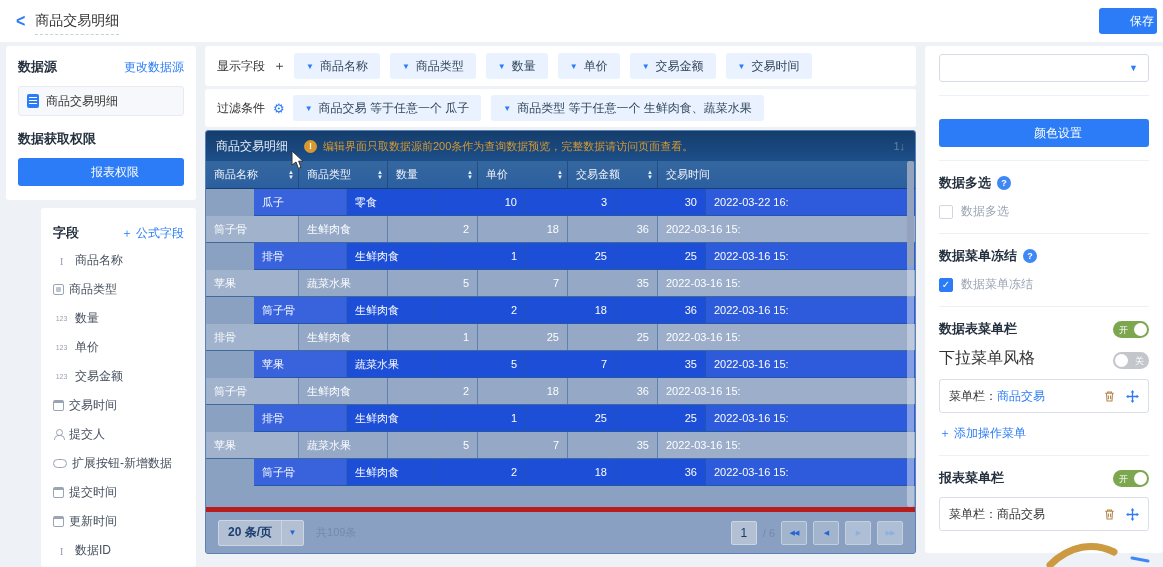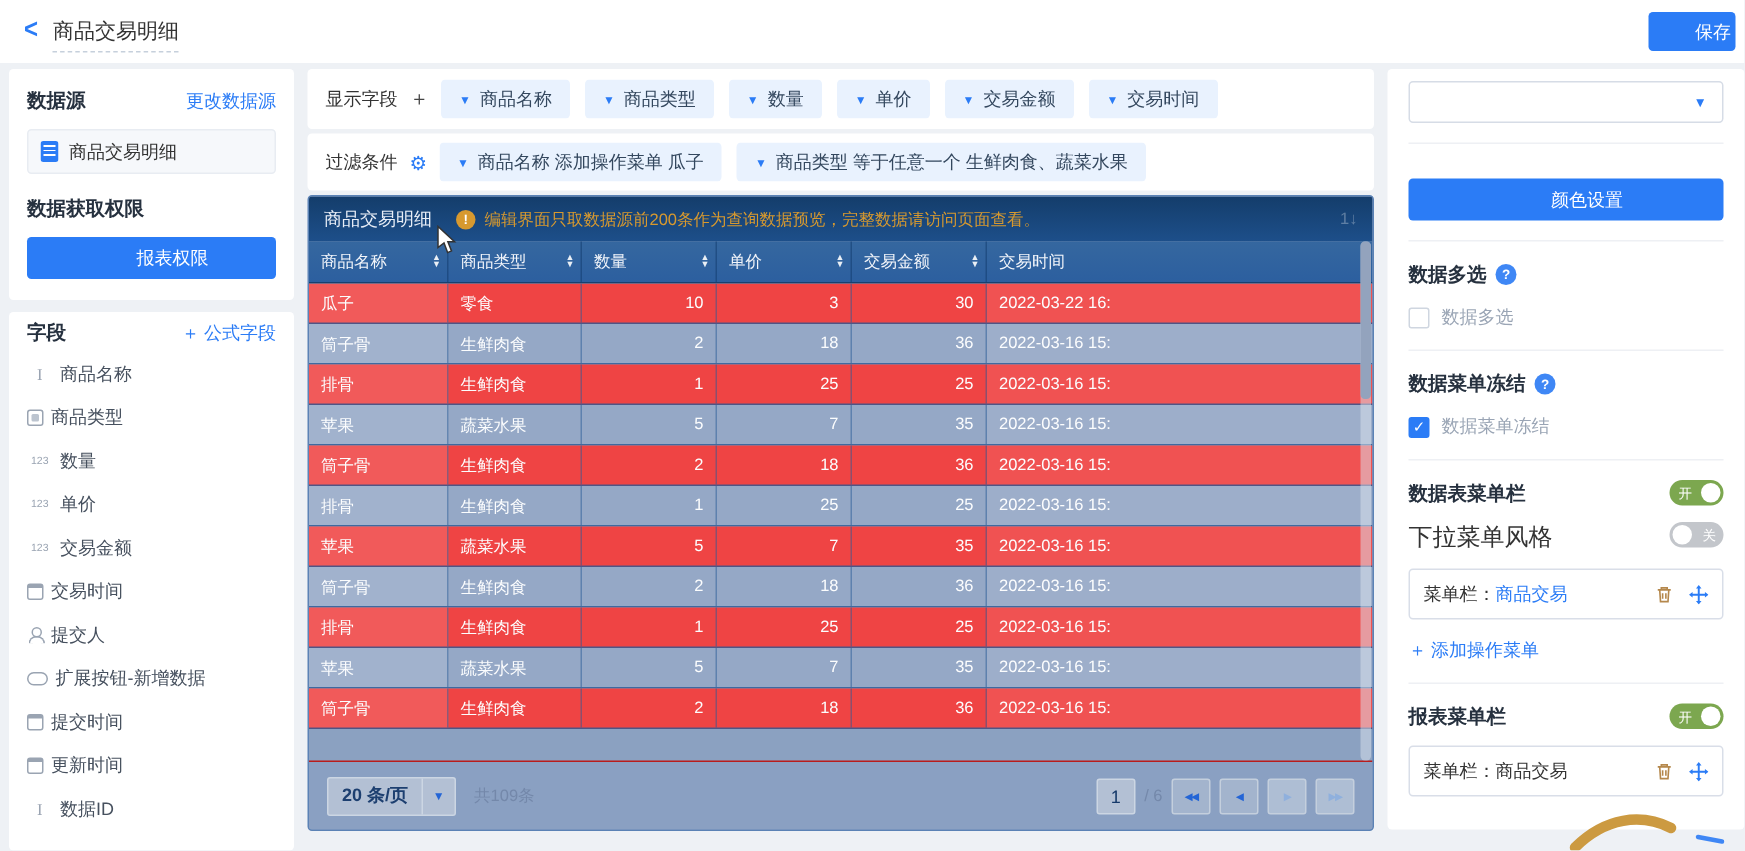--- a/index.html
+++ b/index.html
@@ -12,21 +12,21 @@
   .page-title { font-size:14px; color:#333; font-weight:normal; border-bottom:1px dashed #c6d0dc; padding-bottom:4px; margin-top:4px; }
   .btn { border:none; border-radius:3px; cursor:pointer; font-family:inherit;padding-left:28px; }
   .btn-primary { background:#2b7cf6; color:#fff; font-size:12px; }
   .save { position:absolute; right:6px; top:8px; width:58px; height:26px; }
 
   
   .main { display:flex; align-items:flex-start; padding:4px 0 0 6px; gap:9px; }
   .leftcol { width:190px; display:flex; flex-direction:column; gap:8px; }
   .card { background:#fff; border-radius:3px; }
   .lp-card1 { padding:12px 12px 14px; }
-  .lp-card2 { padding:5px 12px; height:359px; overflow:hidden; }
+  .lp-card2 { padding:16px 12px; height:359px; overflow:hidden;margin-left:35px; }
   .center { width:711px; display:flex; flex-direction:column; gap:3px; }
   .right-panel { width:238px; height:507px; background:#fff; border-radius:3px; padding:8px 14px 0; position:relative; overflow:hidden; }
 
   
   .lp-row { display:flex; align-items:center; justify-content:space-between; }
   .sec-title { font-size:13px; color:#26313f; font-weight:bold; }
   .link { color:#2b7cf6; font-size:12px; cursor:pointer; text-decoration:none; display:inline-flex; align-items:center; gap:3px; }
   .ds-box { margin-top:10px; background:#f6f8fb; border:1px solid #e8ecf2; border-radius:3px; height:30px; display:flex; align-items:center; gap:7px; padding:0 8px; font-size:12px; color:#333; cursor:pointer; }
   .doc-icon { width:12px; height:14px; background:#2b7cf6; border-radius:2px;
     background-image:linear-gradient(transparent 3px,#fff 3px,#fff 4px,transparent 4px,transparent 6px,#fff 6px,#fff 7px,transparent 7px,transparent 9px,#fff 9px,#fff 10px,transparent 10px);
@@ -63,49 +63,49 @@
   .t-name { color:#e8eef7; font-size:12px; flex:none; }
   .warn { color:#d7992f; font-size:11px; display:flex; gap:6px; align-items:center; overflow:hidden; white-space:nowrap; }
   .warn-ic { width:13px; height:13px; border-radius:50%; background:#d7992f; color:#fff; font-size:9px; font-weight:bold; display:flex; align-items:center; justify-content:center; flex:none; }
   .ghost { margin-left:auto; color:rgba(255,255,255,.3); font-size:11px; flex:none; }
   .t-header, .trow { display:grid; grid-template-columns:93px 89px 90px 90px 90px 480px; }
   .t-header { height:28px; background:linear-gradient(#35679f,#2c5f9f); border-bottom:1px solid #17406f; }
   .th { display:flex; align-items:center; justify-content:space-between; padding:0 4px 0 8px; color:#f2f5fa; font-size:11px; border-right:1px solid rgba(18,61,110,.55); overflow:hidden; }
   .sorter { display:flex; flex-direction:column; line-height:5px; font-size:6px; color:rgba(255,255,255,.9); }
   .t-body { height:297px; overflow:hidden; }
   .trow { height:27px; border-bottom:1px solid rgba(40,90,150,.8); cursor:pointer; }
-  .trow.odd { background:#ef4444; }
+  .trow.odd { background:#1d4ed8;margin-left:48px; }
   .trow.even { background:#95a8c6; }
   .td { display:flex; align-items:center; padding:0 8px; color:#fcfdfe; font-size:11px; border-right:1px solid rgba(40,90,150,.5); white-space:nowrap; overflow:hidden; }
   .td.col0 { background:rgba(255,255,255,.12); }
   .td.col5 { background:rgba(255,255,255,.08); }
   .td.col2, .td.col3, .td.col4 { justify-content:flex-end; }
   .vscroll { position:absolute; top:30px; right:1px; width:7px; height:346px; background:rgba(220,227,237,.5); border-radius:3px; }
   .vthumb { width:7px; height:105px; background:#93a3bd; border-radius:3px; cursor:pointer; }
-  .pager { position:absolute; left:0; right:0; bottom:0; height:46px; background:#8aa0c2; border-top:1px solid #b91c1c; display:flex; align-items:center; padding:0 12px; gap:12px; }
+  .pager { position:absolute; left:0; right:0; bottom:0; height:46px; background:#8aa0c2; border-top:5px solid #b91c1c; display:flex; align-items:center; padding:0 12px; gap:12px; }
   .psize { height:26px; background:#b3c0d4; border:1px solid #ccd6e3; border-radius:2px; display:flex; align-items:center; font-size:12px; color:#1d3f70; font-weight:bold; cursor:pointer; }
   .psize-val { padding:0 9px; }
   .psize-caret { width:22px; align-self:stretch; display:flex; align-items:center; justify-content:center; border-left:1px solid #ccd6e3; color:#2465d6; font-size:8px; }
   .ptotal { color:#7488aa; font-size:11px; }
   .pright { margin-left:auto; display:flex; align-items:center; gap:6px; }
   .pagebox { width:26px; height:24px; background:#b3c0d4; border:1px solid #ccd6e3; border-radius:2px; color:#16396a; font-size:12px; display:flex; align-items:center; justify-content:center; cursor:text; }
   .pbtn { width:26px; height:24px; border:1px solid #c4cfdd; border-radius:2px; display:flex; align-items:center; justify-content:center; font-size:7px; letter-spacing:-1px; cursor:pointer; }
   .pbtn.on  { color:#2465d6; background:#a3b4cd; }
   .pbtn.off { color:#8fb0dd; background:#aebed4; }
 
   
   .select-box { height:28px; border:1px solid #d6dce6; border-radius:3px; display:flex; align-items:center; justify-content:flex-end; padding:0 10px; cursor:pointer; }
   .sel-caret { color:#2b7cf6; font-size:9px; }
   .divider { height:1px; background:#eef0f4; margin:13px 0; }
   .rp-head { display:flex; align-items:center; gap:6px; font-size:13px; font-weight:bold; color:#26313f; }
   .qmark { width:14px; height:14px; border-radius:50%; background:#3f87f5; color:#fff; font-size:9px; font-weight:bold; display:flex; align-items:center; justify-content:center; cursor:pointer; }
   .cb-row { display:flex; align-items:center; gap:8px; margin-top:11px; font-size:12px; color:#9aa5b5; cursor:pointer; }
   .cb { width:14px; height:14px; border:1px solid #cfd6e0; border-radius:2px; background:#fff; flex:none; }
   .cb.checked { background:#2b7cf6; border-color:#2b7cf6; color:#fff; font-size:10px; display:flex; align-items:center; justify-content:center; }
-  .rp-row { display:flex; align-items:flex-start; justify-content:space-between; }
+  .rp-row { display:flex; align-items:flex-end; justify-content:space-between; }
   .rp-label { font-size:16px; color:#333; }
   .toggle { width:36px; height:17px; border-radius:9px; position:relative; cursor:pointer; font-size:9px; color:#fff; }
   .toggle.on { background:#7ca74f; }
   .toggle.on .t-label { position:absolute; left:6px; top:3px; }
   .toggle.on .t-knob { position:absolute; right:2px; top:2px; width:13px; height:13px; border-radius:50%; background:#fff; }
   .toggle.off { background:#c3c6cb; }
   .toggle.off .t-label { position:absolute; right:5px; top:3px; }
   .toggle.off .t-knob { position:absolute; left:2px; top:2px; width:13px; height:13px; border-radius:50%; background:#fff; }
   .menu-box { margin-top:10px; height:34px; border:1px solid #d9dee8; border-radius:3px; display:flex; align-items:center; padding:12px 9px; font-size:12px; cursor:pointer; }
   .mb-prefix { color:#333; }
@@ -236,21 +236,21 @@
             </div>
           </div>
       </div>
 
       <div class="card row-card bar2">
         <span class="bar-label">过滤条件</span>
         <span class="gear">⚙</span>
         <div class="chips">
             <div class="chip">
               <span class="chip-caret">▼</span>
-              <span class="chip-label">商品名称 添加操作菜单 瓜子</span>
+              <span class="chip-label">商品交易 等于任意一个 瓜子</span>
             </div>
             <div class="chip">
               <span class="chip-caret">▼</span>
               <span class="chip-label">商品类型 等于任意一个 生鲜肉食、蔬菜水果</span>
             </div>
           </div>
       </div>
 
       <div class="table-wrap">
         <div class="t-title">

